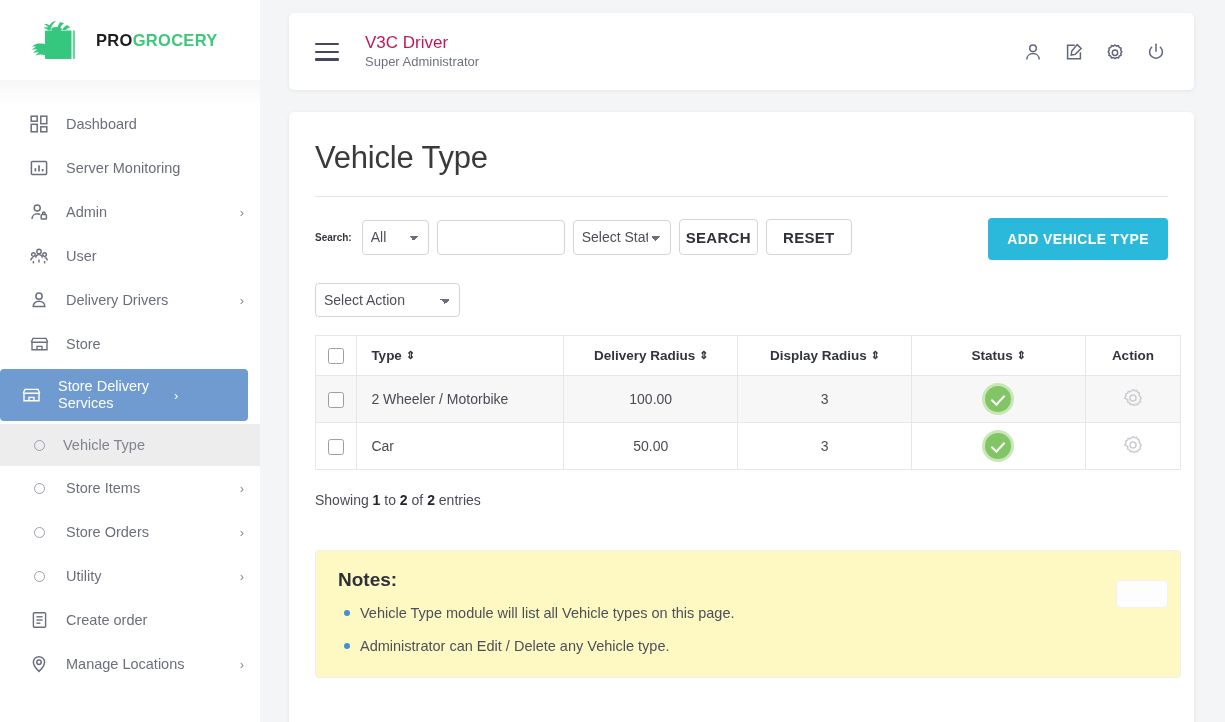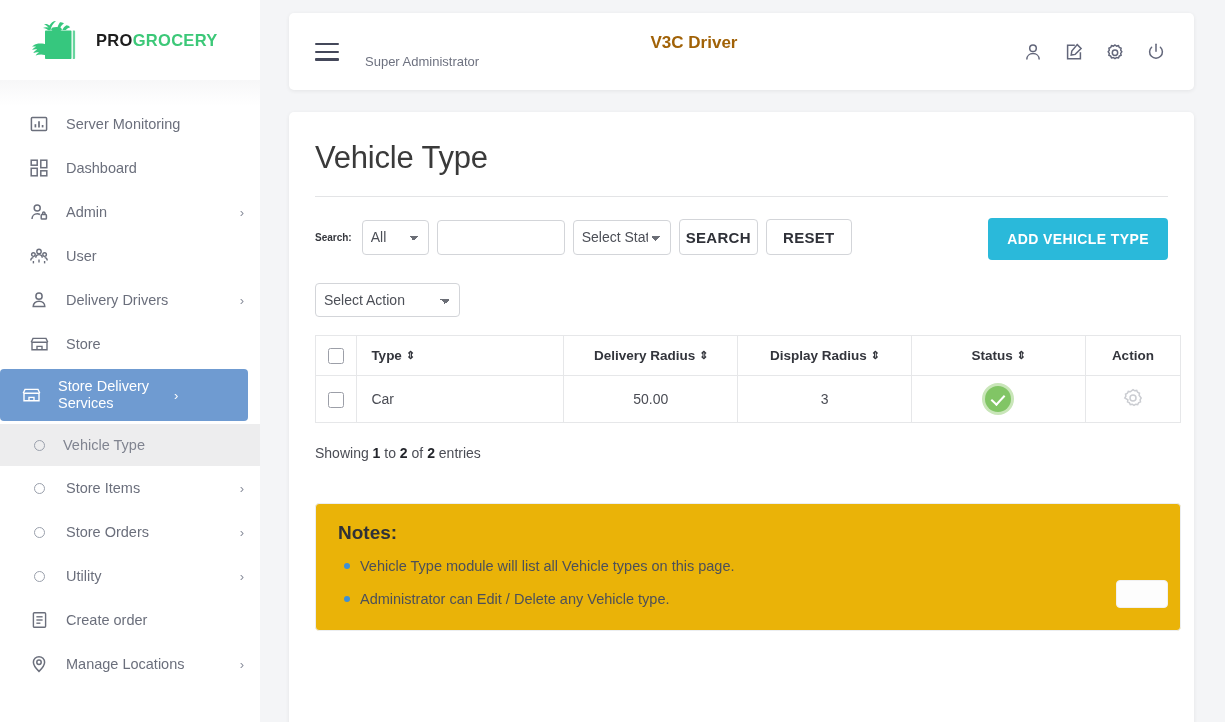--- a/index.html
+++ b/index.html
@@ -111,25 +111,24 @@
     display: flex; flex-direction: column; justify-content: space-between;
     cursor: pointer; flex: 0 0 24px;
   }
   .hamburger span {
     display: block; height: 2.6px; width: 100%;
     background: #44485a; border-radius: 1px;
   }
   .hamburger span:nth-child(1) { margin-bottom: 1px; }
   .brand-block { margin-left: 26px; flex: 1 1 auto; }
   .brand-title {
-    color: #a16207;
+    color: #be185d;
     font-size: 17px;
-    font-weight: bold;
+    font-weight: normal;
     line-height: 1.25;
-    text-align: center;
   }
   .brand-sub {
     color: #6e7280;
     font-size: 13px;
     line-height: 1.3;
     margin-top: 1px;
   }
   .top-icons { display: flex; align-items: center; gap: 21px; }
   .top-icons .ticon { cursor: pointer; display: flex; }
 
@@ -310,21 +309,21 @@
     width: 52px; height: 28px;
     border: 1px solid #f1f1f2;
     border-radius: 4px;
     background: #fdfdfd;
   }
 
   
   .notes {
     margin-top: 42px;
     width: 866px;
-    background: #eab308;
+    background: #fef9c3;
     border: 1px solid #eceef0;
     border-radius: 4px;
     padding: 18px 22px 20px 22px;
   }
   .notes-title {
     font-size: 19px;
     font-weight: bold;
     color: #2f3138;
     margin: 0 0 12px 0;
   }
@@ -371,40 +370,40 @@
     <span class="logo-text">
       <span class="pro">PRO</span><span class="grocery">GROCERY</span>
     </span>
   </div>
 
   <div class="nav-wrap">
 
     <div class="nav-item">
       <span class="ic">
         <svg width="18" height="18" viewBox="0 0 18 18" fill="none" stroke="#6b6f7c" stroke-width="1.5">
+          <rect x="1.2" y="1.2" width="6" height="5"></rect>
+            <rect x="10.8" y="1.2" width="6" height="7.5"></rect>
+          <rect x="1.2" y="9.3" width="6" height="7.5"></rect>
+            <rect x="10.8" y="11.8" width="6" height="5"></rect>
+        </svg>
+      </span>
+      <span class="nav-label">Dashboard</span>
+      <span class="chev"></span>
+    </div>
+
+    <div class="nav-item">
+      <span class="ic">
+        <svg width="18" height="18" viewBox="0 0 18 18" fill="none" stroke="#6b6f7c" stroke-width="1.5">
           <rect x="1.4" y="2.4" width="15.2" height="13.2" rx="1"></rect>
           <line x1="5.4" y1="12.4" x2="5.4" y2="9.2" stroke-width="1.7"></line>
           <line x1="9" y1="12.4" x2="9" y2="6.2" stroke-width="1.7"></line>
           <line x1="12.6" y1="12.4" x2="12.6" y2="10" stroke-width="1.7"></line>
         </svg>
       </span>
       <span class="nav-label">Server Monitoring</span>
-      <span class="chev"></span>
-    </div>
-
-    <div class="nav-item">
-      <span class="ic">
-        <svg width="18" height="18" viewBox="0 0 18 18" fill="none" stroke="#6b6f7c" stroke-width="1.5">
-          <rect x="1.2" y="1.2" width="6" height="5"></rect>
-            <rect x="10.8" y="1.2" width="6" height="7.5"></rect>
-          <rect x="1.2" y="9.3" width="6" height="7.5"></rect>
-            <rect x="10.8" y="11.8" width="6" height="5"></rect>
-        </svg>
-      </span>
-      <span class="nav-label">Dashboard</span>
       <span class="chev"></span>
     </div>
 
     <div class="nav-item">
       <span class="ic">
         <svg width="18" height="18" viewBox="0 0 18 18" fill="none" stroke="#6b6f7c" stroke-width="1.5">
           <circle cx="7.2" cy="5" r="3"></circle>
           <path d="M2 16c0-3.2 2.3-5.2 5.2-5.2 1 0 1.9.2 2.7.7"></path>
           <rect x="11.2" y="11.6" width="5.2" height="4.4" rx="0.8"></rect>
           <path d="M12.6 11.6v-1.3a1.2 1.2 0 0 1 2.4 0v1.3"></path>
@@ -615,20 +614,39 @@
           <th class="c-stat">
             <span>Status</span><span class="sorter">⇕</span>
           </th>
           <th class="c-act">
             <span>Action</span>
           </th>
         </tr>
       </thead>
       <tbody>
 
+        <tr class="striped">
+          <td class="c-check">
+            <span class="chk"></span>
+          </td>
+          <td class="c-type">2 Wheeler / Motorbike</td>
+          <td>100.00</td>
+          <td>3</td>
+          <td>
+            <span class="status-ok"></span>
+          </td>
+          <td>
+            <span class="gear-btn">
+              <svg width="22" height="22" viewBox="0 0 22 22" fill="none" stroke="#cbcdd2" stroke-width="1.5">
+                <path d="M11 2.6l1.7 1.2 2-.4.9 1.9 1.9.9-.4 2L19.2 11l-1.1 1.8.4 2-1.9.9-.9 1.9-2-.4-1.7 1.2-1.7-1.2-2 .4-.9-1.9-1.9-.9.4-2L2.8 11l1.1-1.8-.4-2 1.9-.9.9-1.9 2 .4z"></path>
+                <circle cx="11" cy="11" r="3"></circle>
+              </svg>
+            </span>
+          </td>
+        </tr>
 
         <tr>
           <td class="c-check">
             <span class="chk"></span>
           </td>
           <td class="c-type">Car</td>
           <td>50.00</td>
           <td>3</td>
           <td>
             <span class="status-ok"></span>

